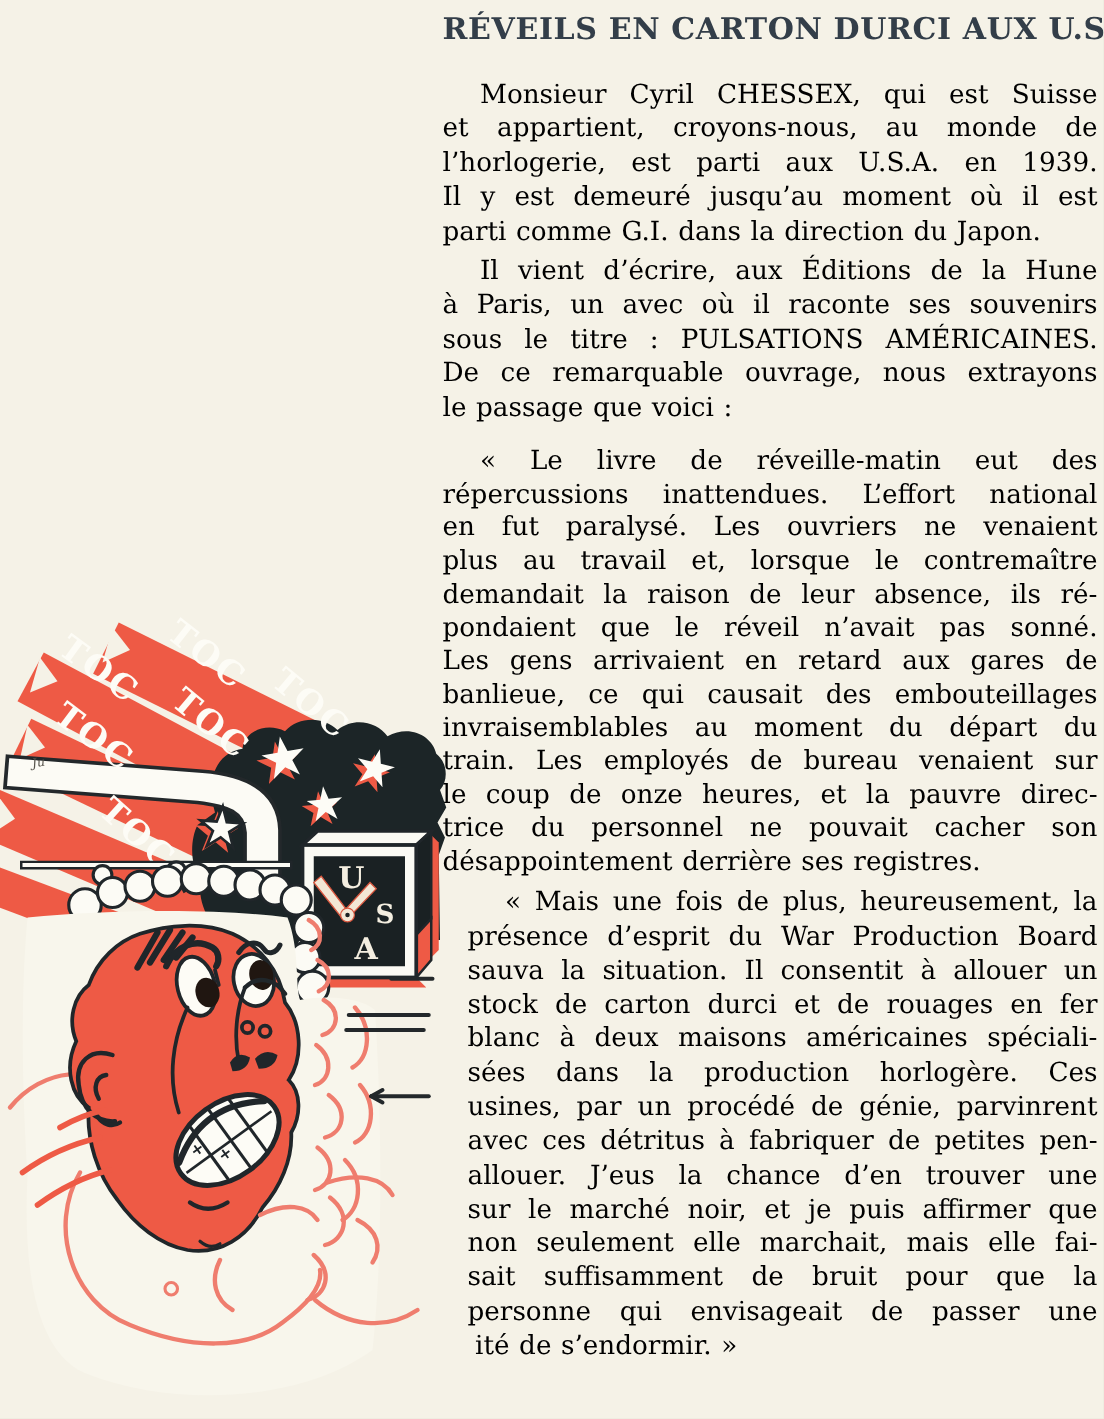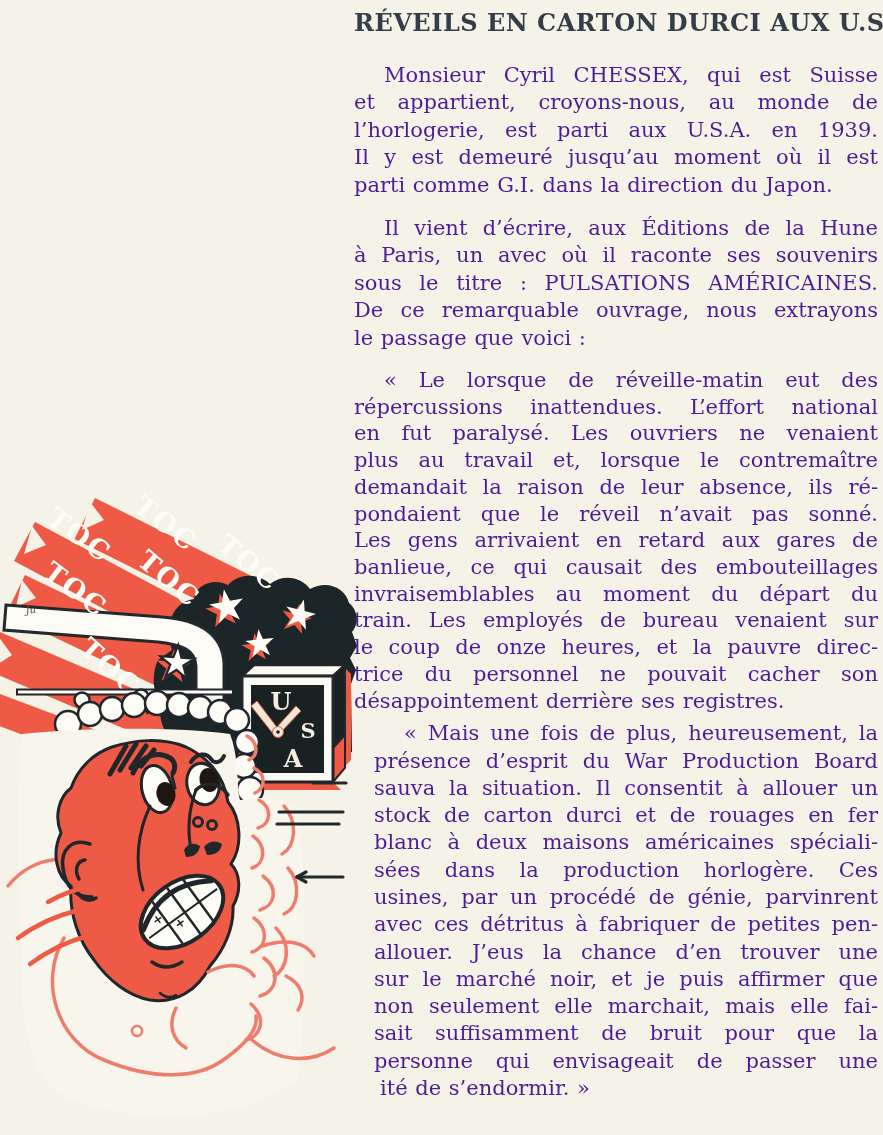--- a/index.html
+++ b/index.html
@@ -7,27 +7,27 @@
     position:relative;width:883px;height:1135px;background:#f5f2e7;overflow:hidden;
     font-family:"DejaVu Serif", serif;
   }
   .col{position:absolute;left:354px;top:6px;width:524px;}
   h1.title{
     margin:0;font-size:24px;font-weight:bold;line-height:34px;color:#333e49;
     letter-spacing:.5px;text-align:justify;text-align-last:justify;white-space:nowrap;
   }
   .para{margin:0;}
   .tline{
-    font-size:21px;line-height:27.4px;color:#4c1d95;word-spacing:1px;
+    font-size:21px;line-height:27.4px;color:#000000;word-spacing:1px;
     text-align:justify;text-align-last:justify;
   }
   .tline.last{text-align-last:left;}
   .tline.first{padding-left:30px;}
   .para.p0{margin-top:22px;}
-  .para.p1{margin-top:16px;}
+  .para.p1{margin-top:4px;}
   .para.p2{margin-top:15px;}
   .para.p2 .tline{line-height:26.7px;}
   .para.p3{margin-top:6px;}
   .para.p3 .tline{line-height:27.3px;margin-left:20px;}
   .para.p3 .tline.last{padding-left:6px;}
   svg.illus{position:absolute;left:0;top:455px;}
   svg text.toc{font-family:"DejaVu Serif",serif;font-weight:bold;font-size:27px;
     letter-spacing:2px;fill:#fdfcf6;}
   svg text.clockletter{font-family:"DejaVu Serif",serif;font-weight:bold;fill:#f4eee0;}
   svg text.sig{font-family:"DejaVu Serif",serif;font-style:italic;font-size:10px;fill:#55524a;}
@@ -48,21 +48,21 @@
           <div class="tline last">parti comme G.I. dans la direction du Japon.</div>
         </div>
         <div class="para p1">
           <div class="tline first">Il vient d’écrire, aux Éditions de la Hune</div>
           <div class="tline">à Paris, un avec où il raconte ses souvenirs</div>
           <div class="tline">sous le titre : PULSATIONS AMÉRICAINES.</div>
           <div class="tline">De ce remarquable ouvrage, nous extrayons</div>
           <div class="tline last">le passage que voici :</div>
         </div>
         <div class="para p2">
-          <div class="tline first">« Le lorsque de réveille-matin eut des</div>
+          <div class="tline first">« Le livre de réveille-matin eut des</div>
           <div class="tline">répercussions inattendues. L’effort national</div>
           <div class="tline">en fut paralysé. Les ouvriers ne venaient</div>
           <div class="tline">plus au travail et, lorsque le contremaître</div>
           <div class="tline">demandait la raison de leur absence, ils ré-</div>
           <div class="tline">pondaient que le réveil n’avait pas sonné.</div>
           <div class="tline">Les gens arrivaient en retard aux gares de</div>
           <div class="tline">banlieue, ce qui causait des embouteillages</div>
           <div class="tline">invraisemblables au moment du départ du</div>
           <div class="tline">train. Les employés de bureau venaient sur</div>
           <div class="tline">le coup de onze heures, et la pauvre direc-</div>

